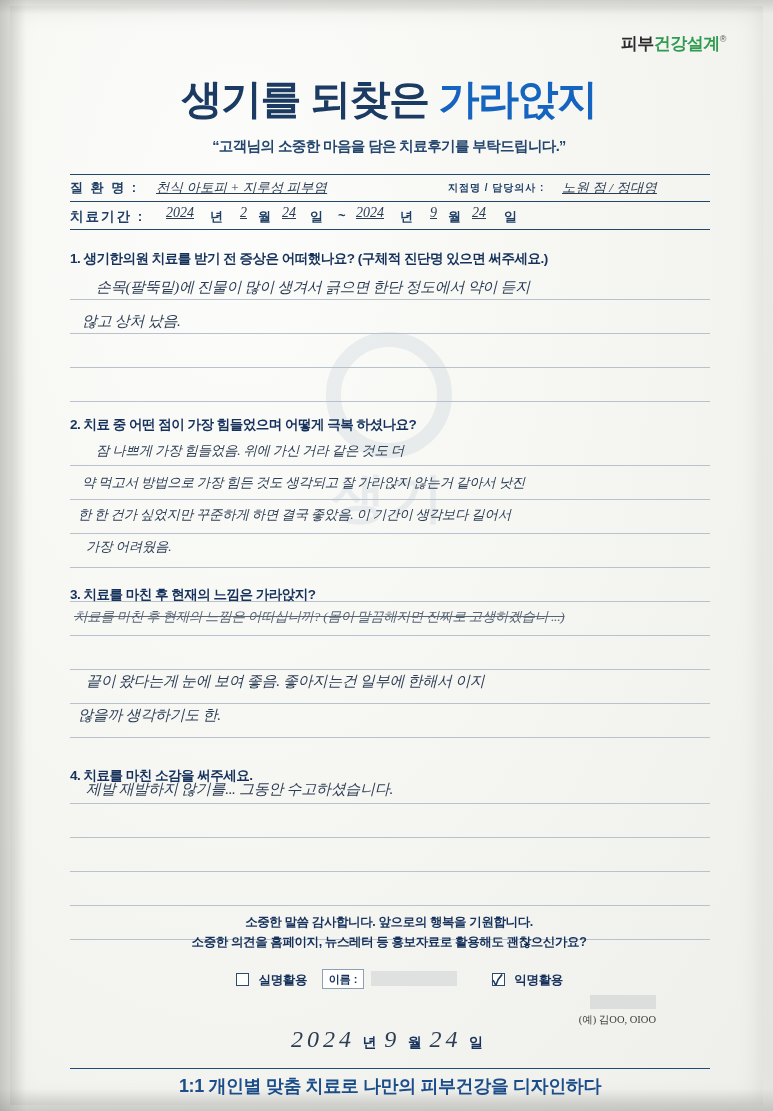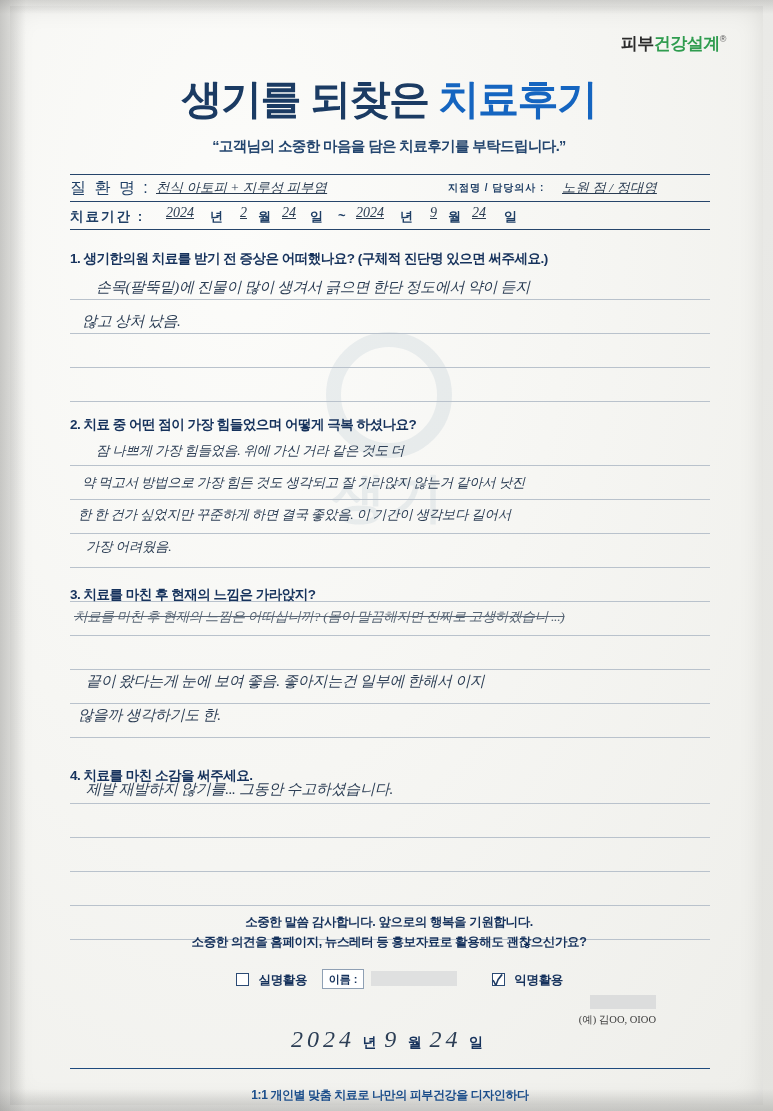--- a/index.html
+++ b/index.html
@@ -67,21 +67,21 @@
   }
 
   
   .info { position: absolute; left: 24px; top: 160px; width: 640px; }
   .info-row {
     position: relative; height: 28px;
     border-bottom: 1.4px solid #26456b;
     display: flex; align-items: center;
   }
   .info-row.first { border-top: 1.4px solid #26456b; }
-  .lbl { font-size: 16px; font-weight: normal; color: #1f3f66; letter-spacing: 2px; }
+  .lbl { font-size: 13px; font-weight: bold; color: #1f3f66; letter-spacing: 2px; }
   .hand {
     font-family: "Liberation Serif", serif;
     color: #2a3c52;
     font-style: italic;
     text-decoration: underline;
   }
   .hw1 { position: absolute; left: 86px; top: 4px; font-size: 13.5px; }
   .hw-branch-lbl { position: absolute; left: 378px; top: 6px; font-size: 10px; font-weight: bold; color: #1f3f66; letter-spacing: 1px; }
   .hw-branch { position: absolute; left: 492px; top: 4px; font-size: 13.5px; }
   .period-lbl { position: absolute; left: 0; top: 6px; font-size: 13.5px; font-weight: bold; color: #1f3f66; letter-spacing: 2px; }
@@ -164,42 +164,42 @@
     font-size: 13px; color: #16325c;
   }
   .sign-hw {
     font-family: "Liberation Serif", serif; font-style: italic;
     font-size: 24px; color: #2c3e55; letter-spacing: 4px;
   }
   .sign-unit { font-size: 14px; font-weight: bold; color: #16325c; margin: 0 4px; }
 
   .bottom-bar {
     position: absolute; left: 24px; top: 1054px; width: 640px;
-    border-top: 1.6px solid #1e4a7d; padding-top: 18px;
-    text-align: center; font-size: 12px; font-weight: bold; color: #1b4d8a;
+    border-top: 1.6px solid #1e4a7d; padding-top: 5px;
+    text-align: center; font-size: 18px; font-weight: bold; color: #1b4d8a;
     letter-spacing: -0.4px;
   }
 </style>
 </head>
 <body>
 
 <div id="page">
   <div class="sheet"></div>
   <div class="shadow-top"></div>
   <div class="shadow-left"></div>
   <div class="shadow-bottom"></div>
 
   <div class="content">
 
     <div class="brand">
       <span>피부</span><span class="green">건강설계</span><span class="reg">®</span>
     </div>
 
     <div class="title">
-      <span>생기를 되찾은 </span><span class="accent">치료후기</span>
+      <span>생기를 되찾은 </span><span class="accent">가라앉지</span>
     </div>
     <div class="subtitle">“고객님의 소중한 마음을 담은 치료후기를 부탁드립니다.”</div>
 
     <div class="watermark">
       <div class="wm-ring"></div>
       <div class="wm-text">생기</div>
     </div>
 
     <div class="info">
       <div class="info-row first">

